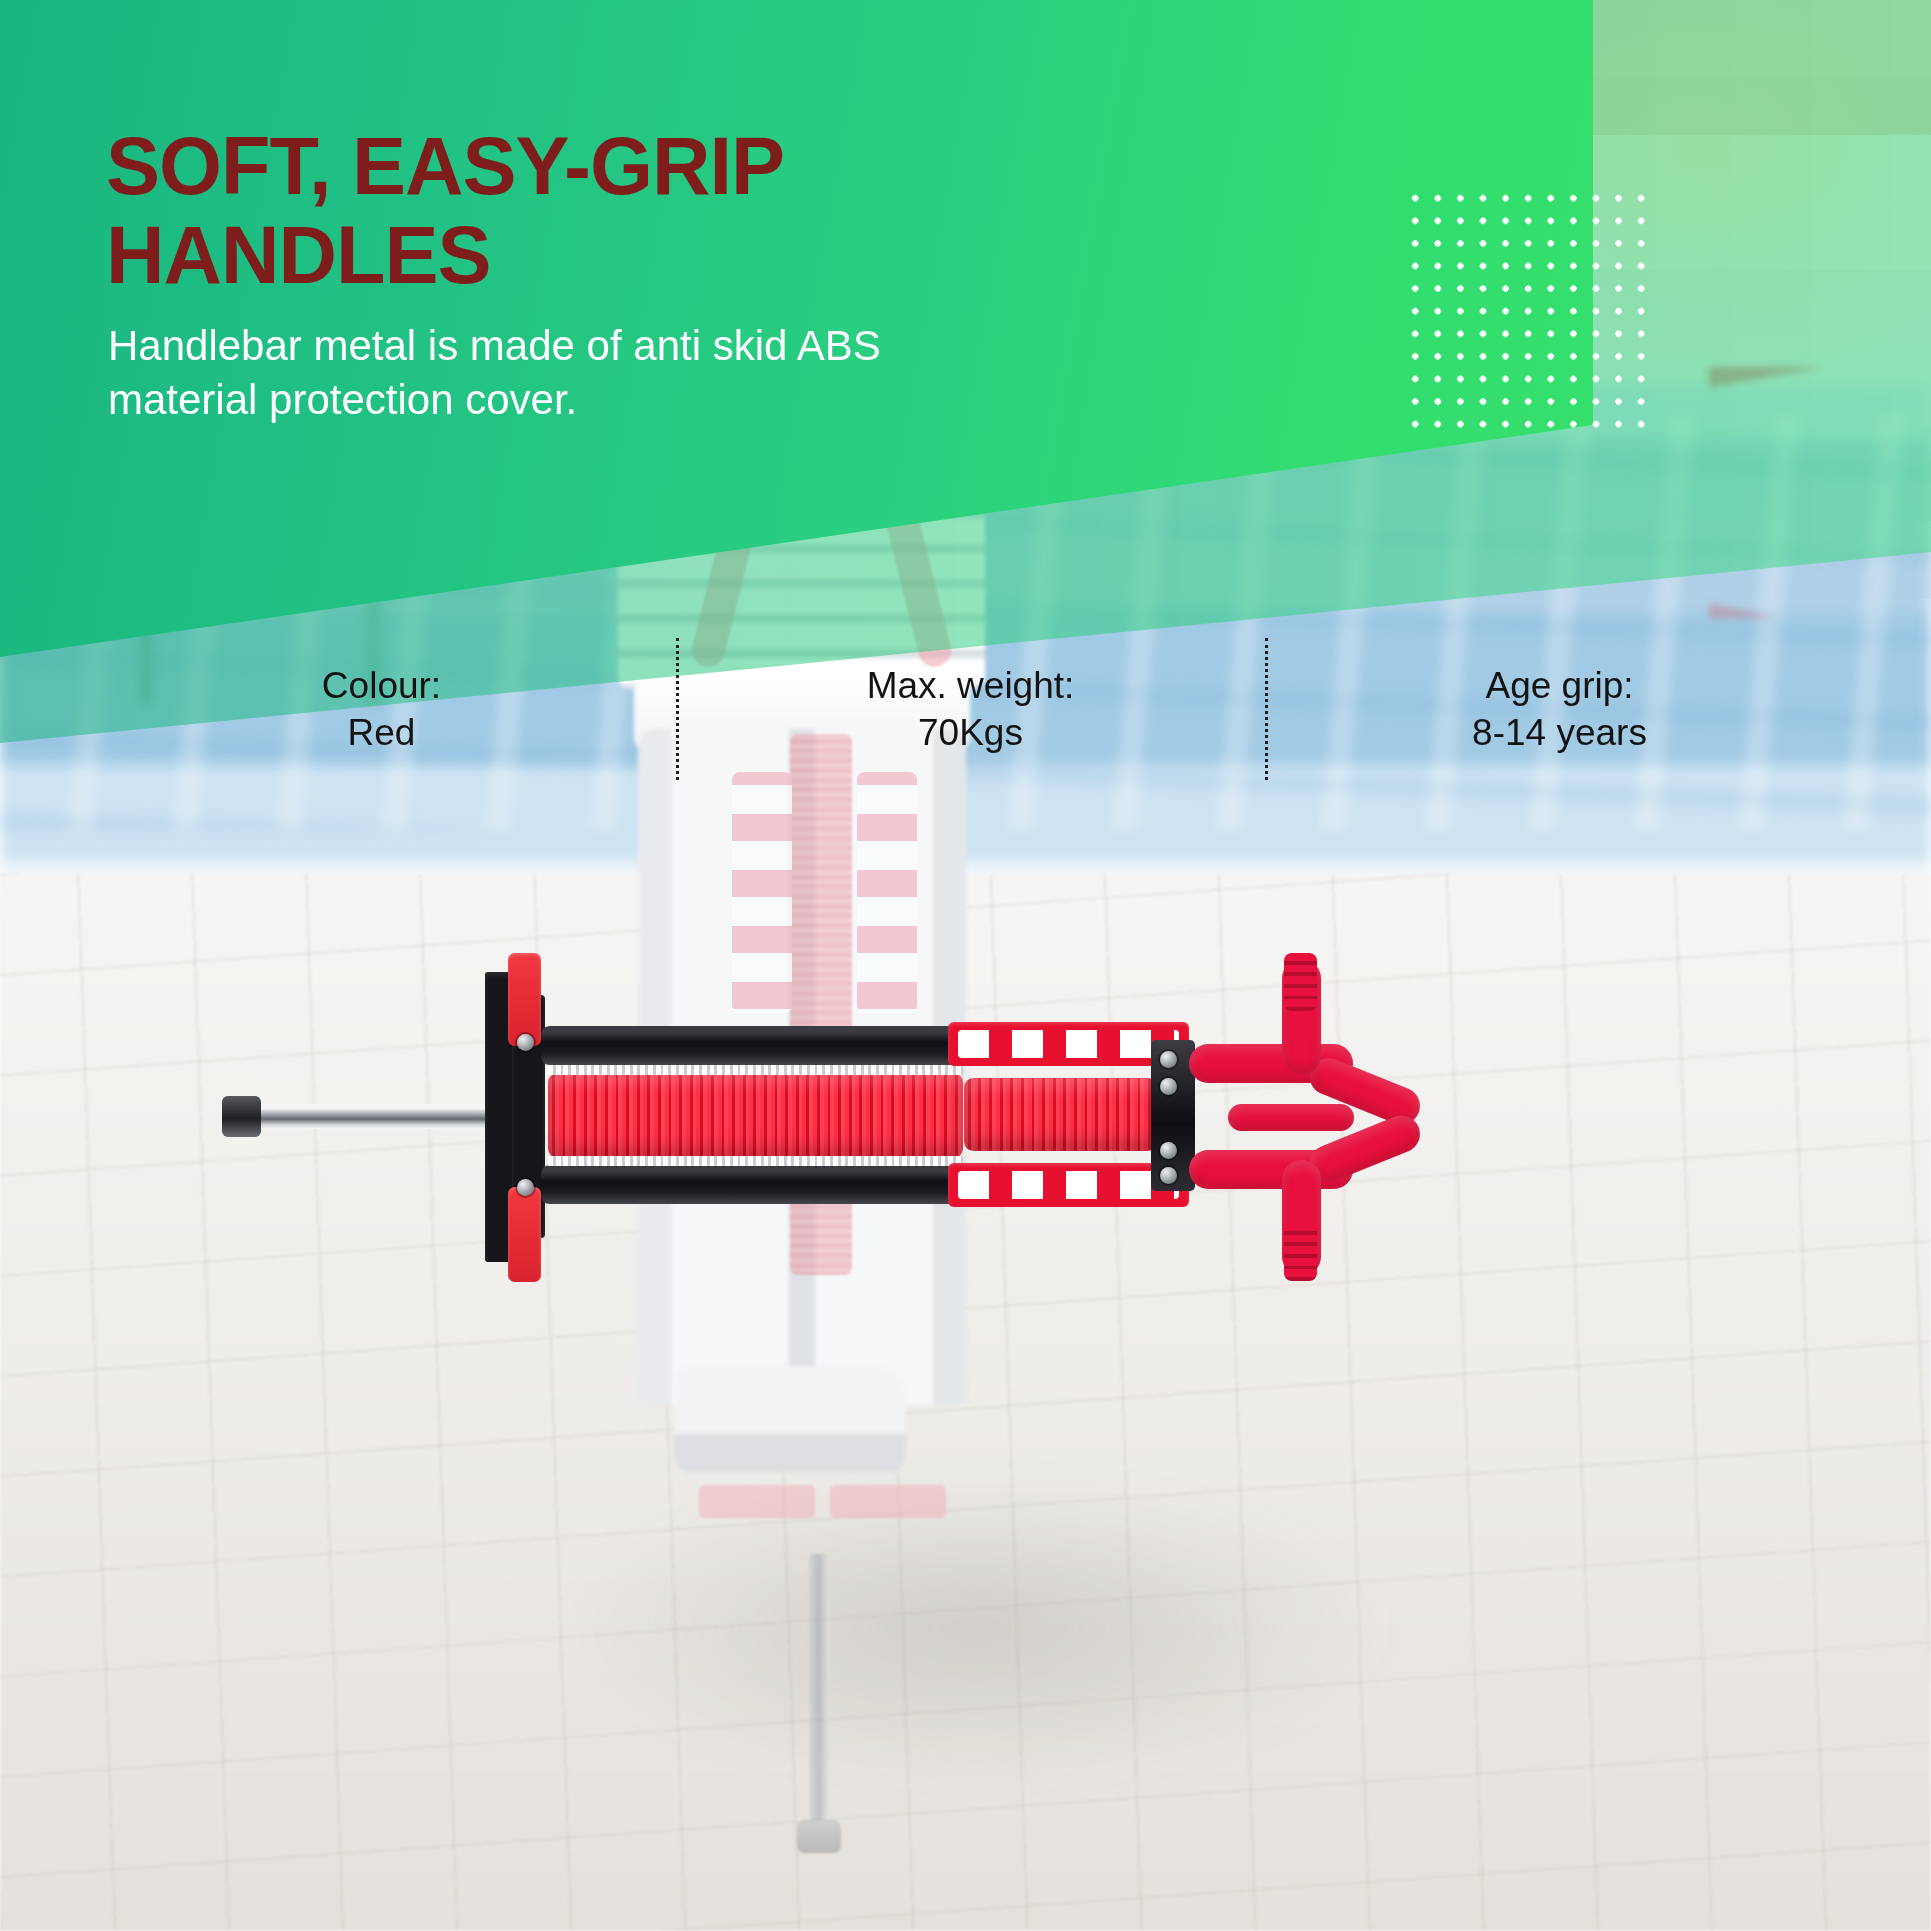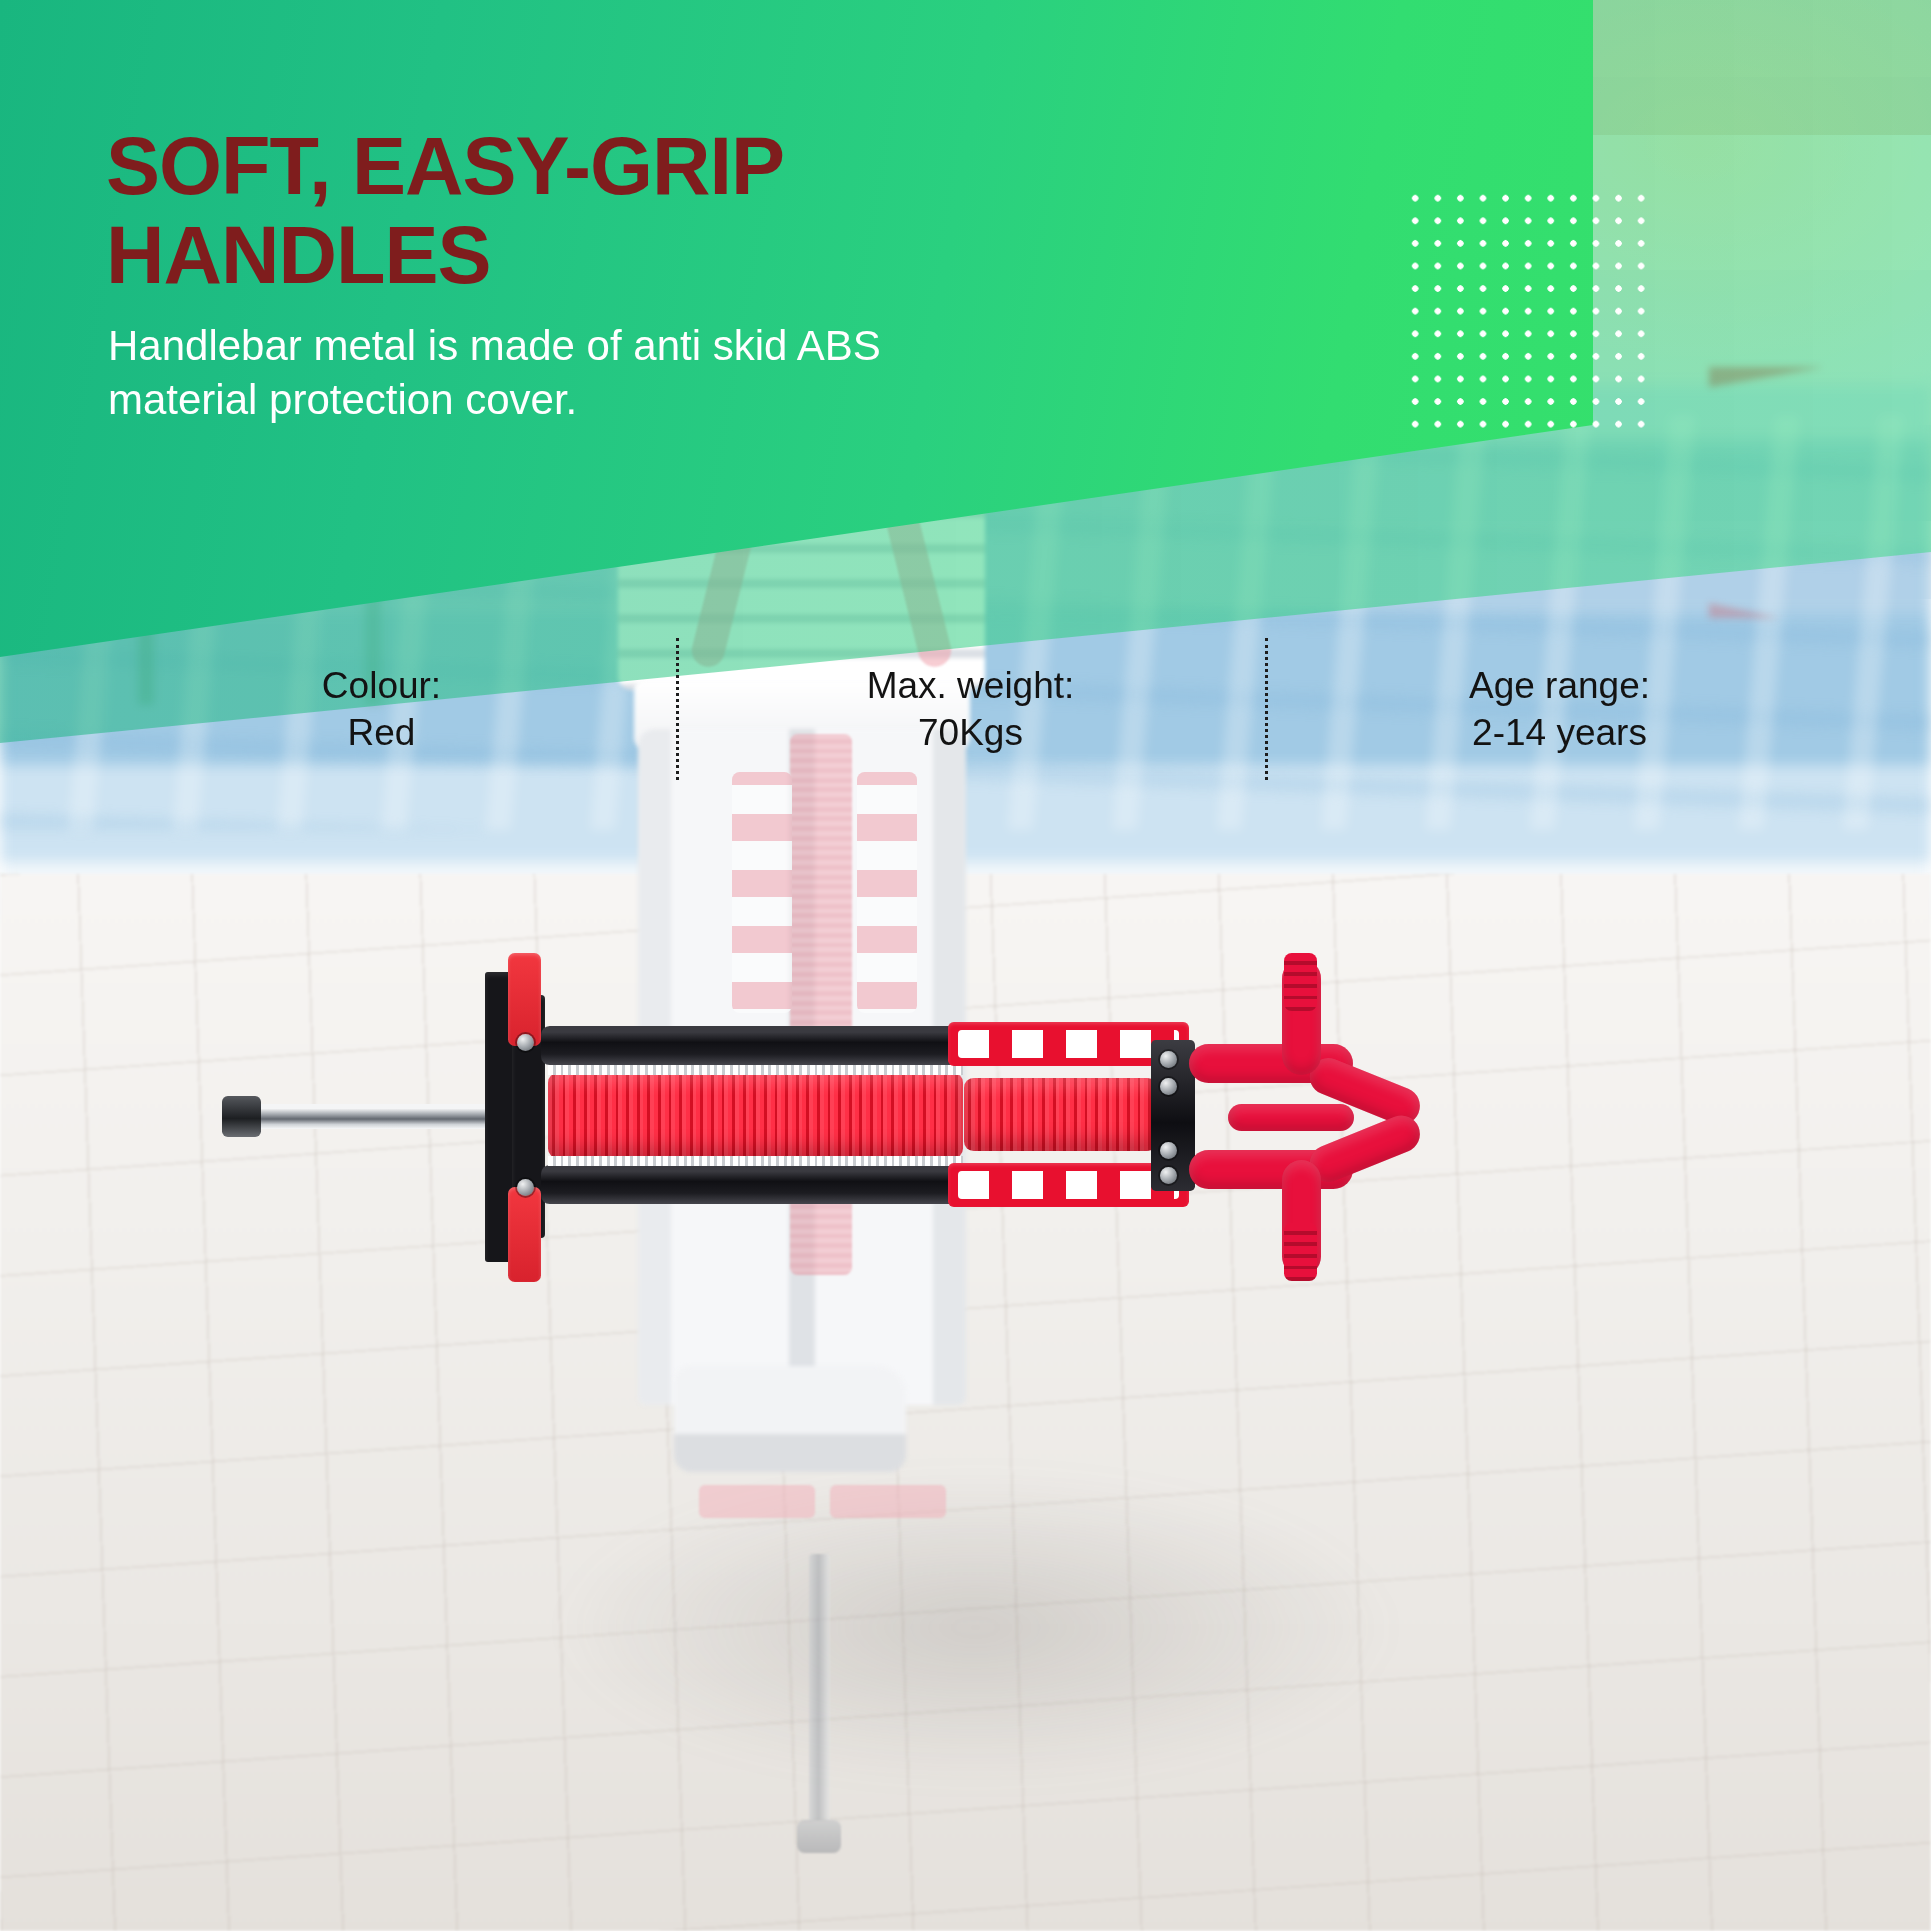--- a/index.html
+++ b/index.html
@@ -279,22 +279,22 @@
   <div class="spec">
     <div>
       <span>Max. weight:</span>
       <span>70Kgs</span>
     </div>
   </div>
 
 
   <div class="spec">
     <div>
-      <span>Age range:</span>
-      <span>2-14 years</span>
+      <span>Age grip:</span>
+      <span>8-14 years</span>
     </div>
   </div>
 
 </div>
 
 <div id="pogo">
 
   <div class="chrome-rod" style="left:11.6px; top:153px; width:261px; height:25px;"></div>
   <div class="chrome-cap" style="left:0px; top:145px; width:39px; height:41px;"></div>
 

